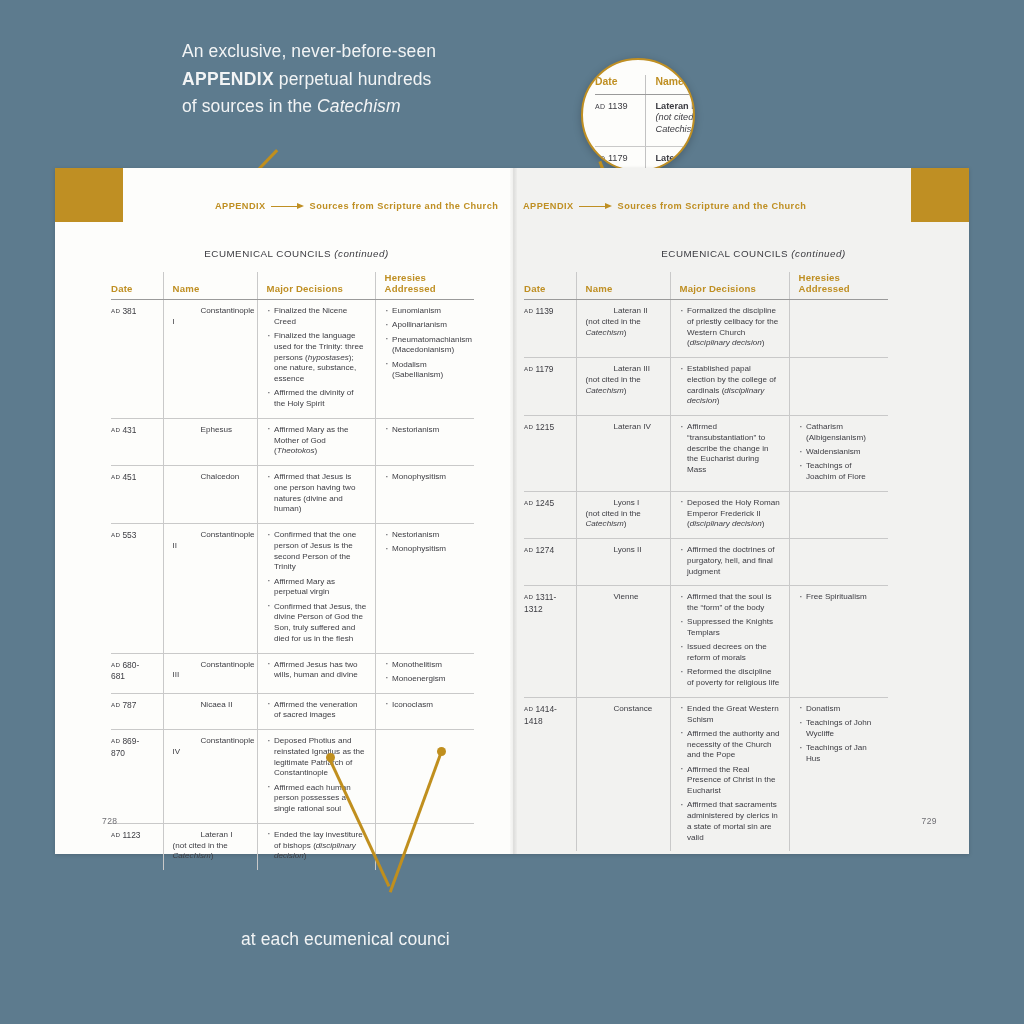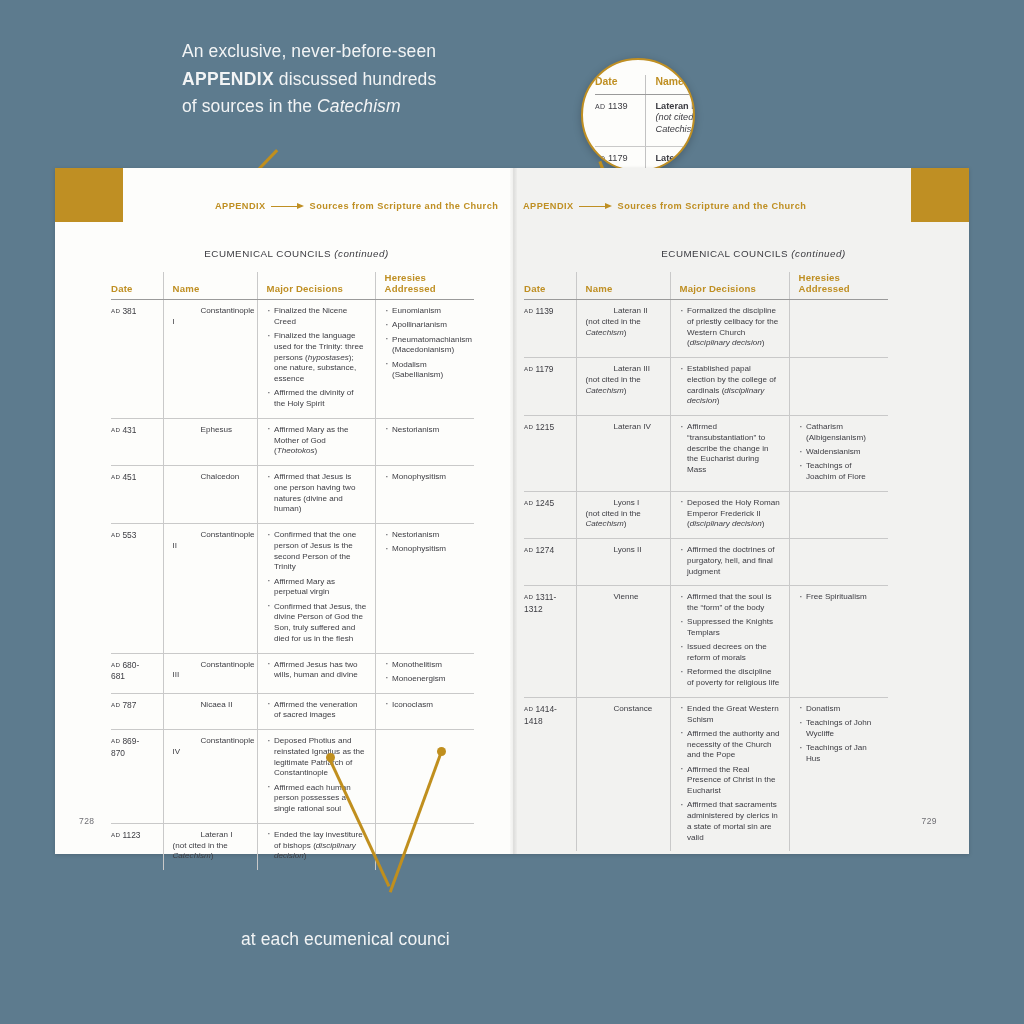--- a/index.html
+++ b/index.html
@@ -139,21 +139,21 @@
   ul.b li::before {
     content: "\00B7"; position: absolute; left: 0.5px; top: -1.5px;
     font-size: 11px; line-height: 1; color: #55555c;
   }
 
   
   .folio {
     position: absolute; bottom: 28px;
     font-size: 8.5px; color: #6f6f74; letter-spacing: .4px;
   }
-  #folio-left  { left: 24px; }
+  #folio-left  { left: 47px; }
   #folio-right { right: 32px; text-align: right; }
 
   
   #magnifier {
     position: absolute; left: 581px; top: 58px;
     width: 114px; height: 114px; border-radius: 50%;
     background: #fdfdfb;
     border: 2.6px solid #bf8f23;
     overflow: hidden;
     box-shadow: 0 2px 8px rgba(0,0,0,.22);
@@ -178,21 +178,21 @@
   #mag-inner .mad { font-size: 7px; letter-spacing: .3px; }
   #mag-inner .mnm { font-weight: 700; }
 </style>
 </head>
 <body>
 
 <div id="stage">
 
   <div class="anno" id="anno-appendix">
     <span>An exclusive, never-before-seen</span><br>
-    <b>APPENDIX</b><span> discussed hundreds</span><br>
+    <b>APPENDIX</b><span> perpetual hundreds</span><br>
     <span>of sources in the </span><i>Catechism</i>
   </div>
 
   <div class="leader" style="left:211px; top:217px; width:95px; height:2.6px; transform: rotate(-46deg);"></div>
   <div class="dot" style="left:207px; top:212px;"></div>
 
   <div id="magnifier">
     <div id="mag-inner">
       <table>
         <tbody>

